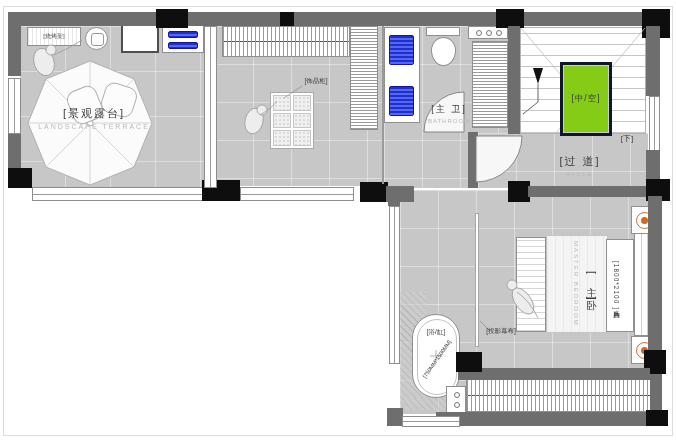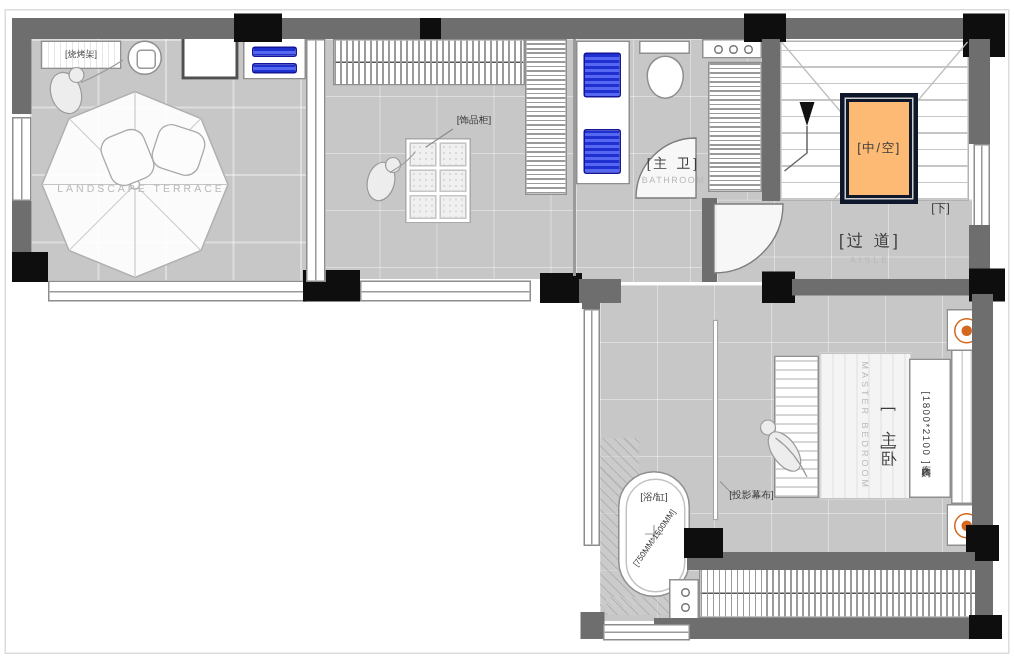--- a/index.html
+++ b/index.html
@@ -39,21 +39,21 @@
   border-radius:50%;margin:auto}
 .knob{position:absolute;width:4px;height:4px;border:1px solid #777;border-radius:50%;background:#fff}
 .cab{display:grid;grid-template-rows:repeat(3,1fr);grid-template-columns:repeat(2,1fr);
   gap:2px;padding:2px;background:#fff;border:1px solid #aaa;box-sizing:border-box}
 .cab>div{background:#f0f0f0;border:1px solid #c6c6c6;
   background-image:radial-gradient(#d9d9d9 1px,transparent 1px);background-size:4px 4px}
 .lbl{position:absolute;color:var(--label-text,#3a3a3a);font-size:9px;line-height:1.15;
   text-align:center;white-space:nowrap;z-index:6;letter-spacing:1px}
 .faint{color:var(--label-faint,#b9b9b9)}
 .vtext{writing-mode:vertical-rl}
-.voidbox{position:absolute;background:#fdba74;border:6px solid #0f172a;box-sizing:border-box;
+.voidbox{position:absolute;background:#84cc16;border:3px solid #0f172a;box-sizing:border-box;
   outline:1px solid #cfcfcf;outline-offset:-4px;z-index:5;display:flex;align-items:center;justify-content:center}
 svg.ovl{position:absolute;left:0;top:0;z-index:3;pointer-events:none}
 .innertub{position:absolute;left:4px;top:4px;width:38px;height:74px;border:1px solid #c2c2c2;border-radius:20px}
 .tbl-inner{position:absolute;left:5px;top:5px;width:11px;height:11px;border:1px solid #999;border-radius:3px;background:#fff}
 .bbq-lbl{position:absolute;inset:0;display:flex;align-items:center;justify-content:center;
   font-size:6px;color:#555;letter-spacing:0}
 </style>
 </head>
 <body>
 
@@ -223,20 +223,21 @@
   <div class="abs wall" style="left:388px;top:192px;width:12px;height:14px"></div>
   <div class="abs win-v" style="left:389px;top:206px;width:9px;height:156px"></div>
   <div class="abs wall" style="left:387px;top:408px;width:16px;height:18px"></div>
   <div class="abs win-h" style="left:402px;top:416px;width:56px;height:9px"></div>
   <div class="abs wall" style="left:468px;top:132px;width:10px;height:56px"></div>
 
   <div class="voidbox" style="left:560px;top:62px;width:52px;height:74px">
     <span class="lbl" style="position:static;font-size:8.5px">[中/空]</span>
   </div>
 
+  <div class="lbl" style="left:34px;top:107px;width:120px;font-size:11px;letter-spacing:2px">[景观露台]</div>
   <div class="lbl faint" style="left:24px;top:123px;width:140px;font-size:7px;letter-spacing:2px">LANDSCAPE TERRACE</div>
   <div class="lbl" style="left:290px;top:77px;width:52px;font-size:6.5px;letter-spacing:0">[饰品柜]</div>
   <div class="lbl" style="left:426px;top:104px;width:46px;font-size:9px;letter-spacing:2px">[主 卫]</div>
   <div class="lbl faint" style="left:426px;top:118px;width:46px;font-size:6px;letter-spacing:1px">BATHROOM</div>
   <div class="lbl" style="left:612px;top:134px;width:30px;font-size:8px;letter-spacing:0">[下]</div>
   <div class="lbl" style="left:546px;top:155px;width:68px;font-size:11px;letter-spacing:2px">[过 道]</div>
   <div class="lbl faint" style="left:546px;top:171px;width:68px;font-size:6px;letter-spacing:2px">AISLE</div>
   <div class="lbl faint vtext" style="left:572px;top:238px;height:92px;font-size:6px;letter-spacing:2px">MASTER BEDROOM</div>
   <div class="lbl vtext" style="left:586px;top:250px;height:76px;font-size:10.5px;letter-spacing:5px">[主 卧]</div>
   <div class="lbl vtext" style="left:613px;top:244px;height:84px;font-size:6.5px;letter-spacing:1px">[1800*2100床自购]</div>

